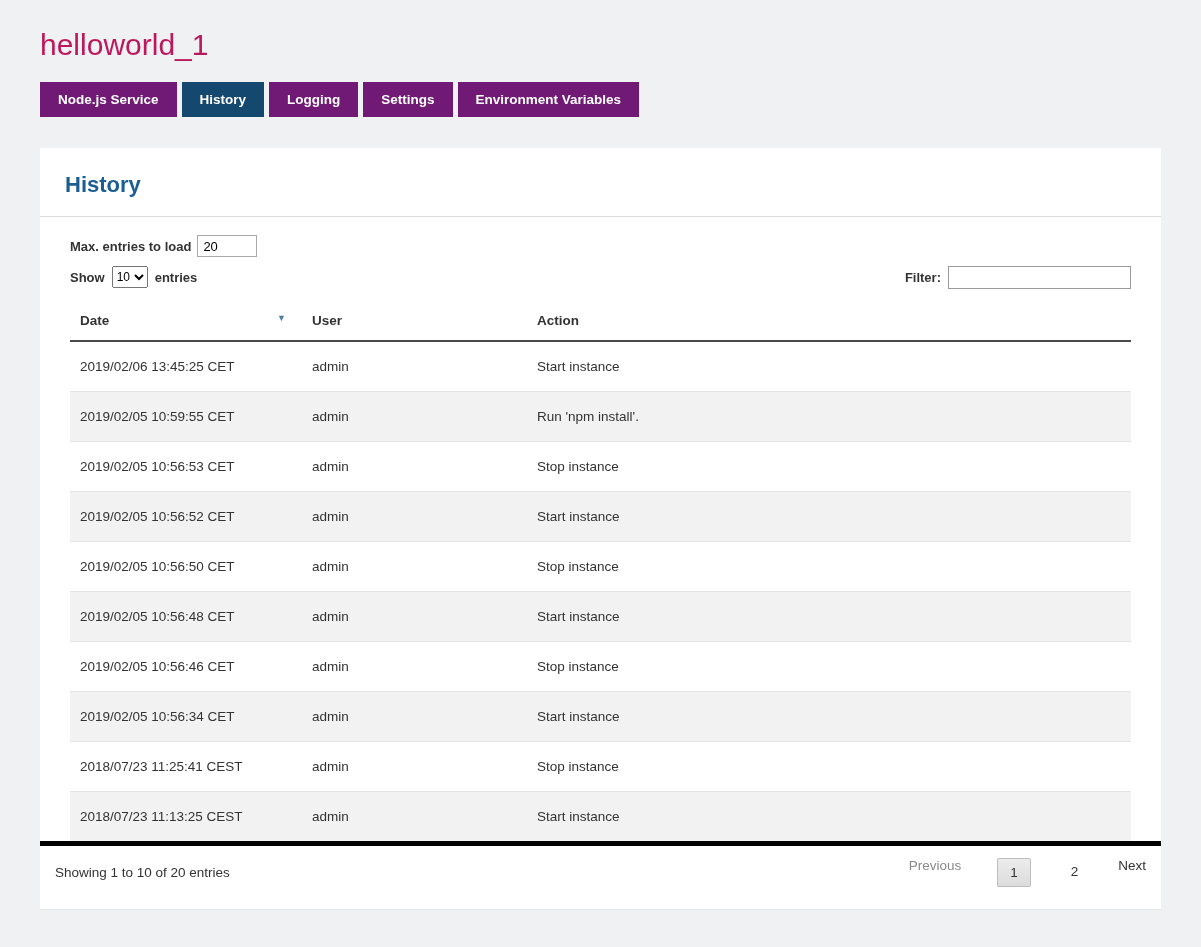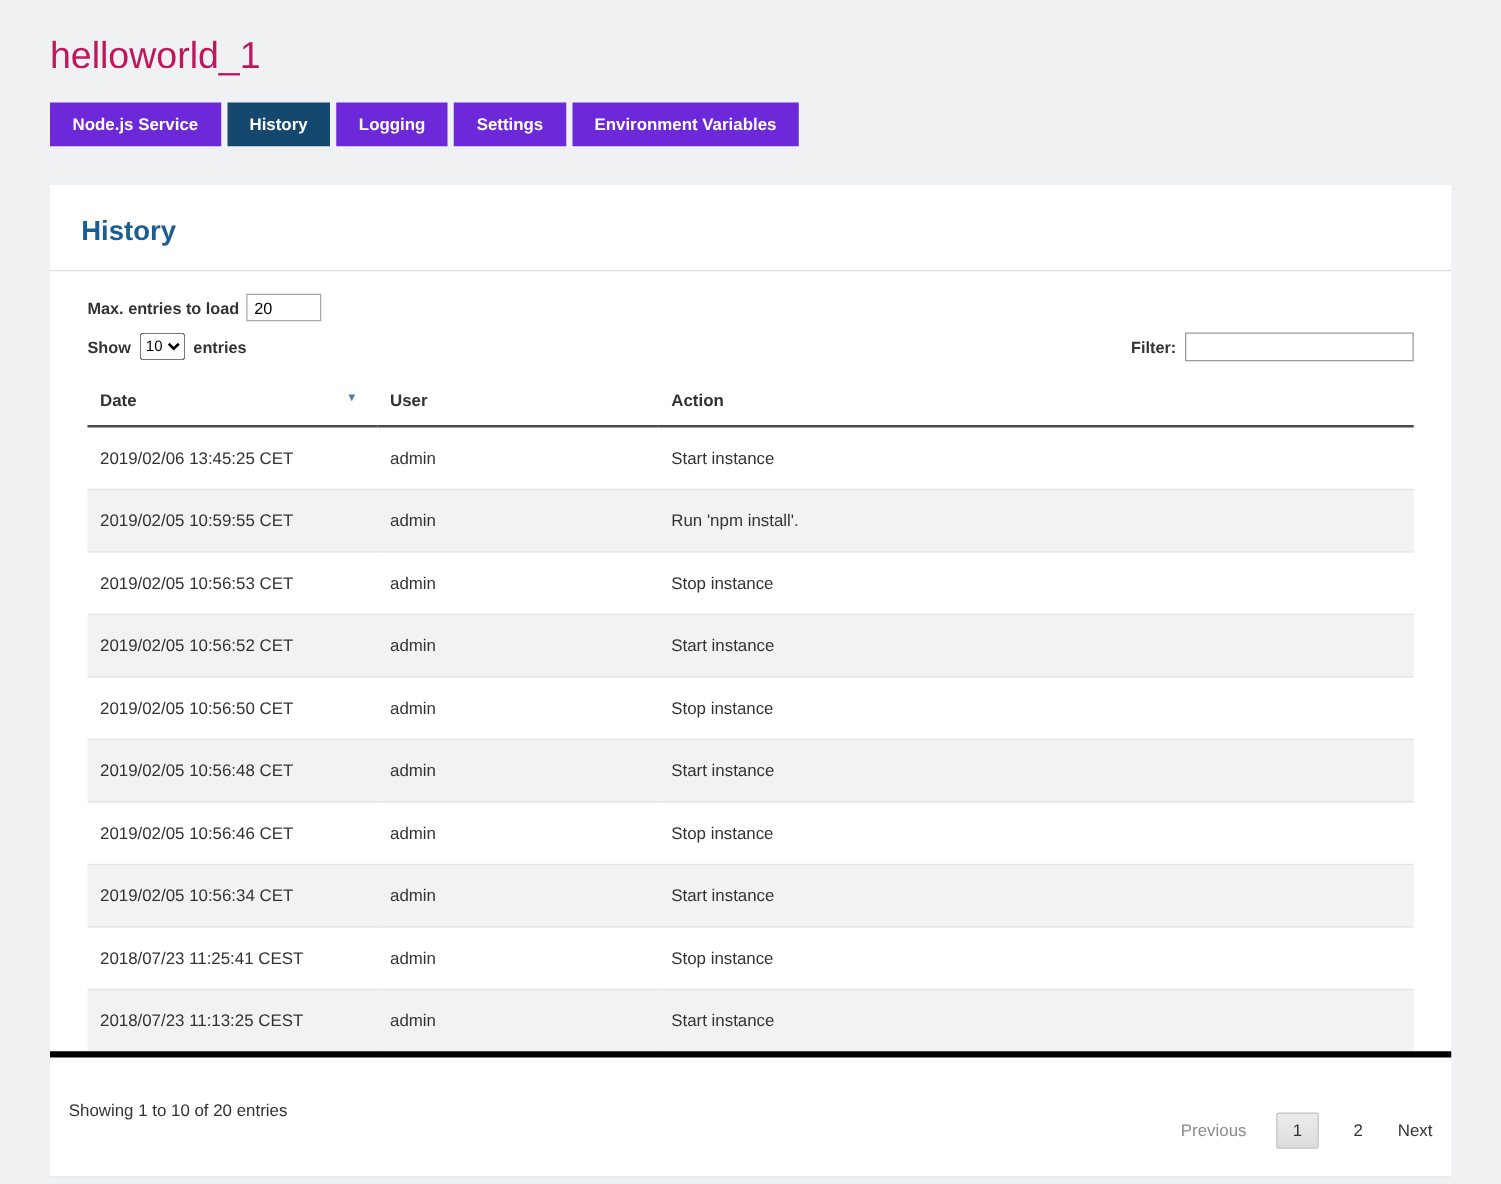--- a/index.html
+++ b/index.html
@@ -18,21 +18,21 @@
     margin: 0;
     padding: 28px 0 20px;
     font-size: 30px;
     font-weight: 400;
     color: #be185d;
   }
 
   
   .tabs { display: flex; gap: 5px; }
   .tab {
-    background: #6d28d9;
+    background: #701a75;
     color: #ffffff;
     font-size: 13.5px;
     font-weight: bold;
     padding: 10px 18px;
     cursor: pointer;
     line-height: 15px;
     white-space: nowrap;
   }
   .tab.active { background: #15486f; }
 
@@ -129,21 +129,21 @@
 
   
   .card-footer {
     border-top: 5px solid #000000;
     padding: 12px 15px 22px;
     display: flex;
     justify-content: space-between;
     align-items: center;
     font-size: 13.5px;
   }
-  .pagination { display: flex; align-items: center; gap: 24px; margin-top: 32px; }
+  .pagination { display: flex; gap: 36px; }
   .page-prev { color: #8a8a8a; cursor: default; }
   .page-num { cursor: pointer; padding: 6px 4px; }
   .page-num.active {
     background: linear-gradient(#ececec, #dcdcdc);
     border: 1px solid #bdbdbd;
     border-radius: 2px;
     padding: 6px 12px;
   }
   .page-next { color: #333; cursor: pointer; }
 </style>

